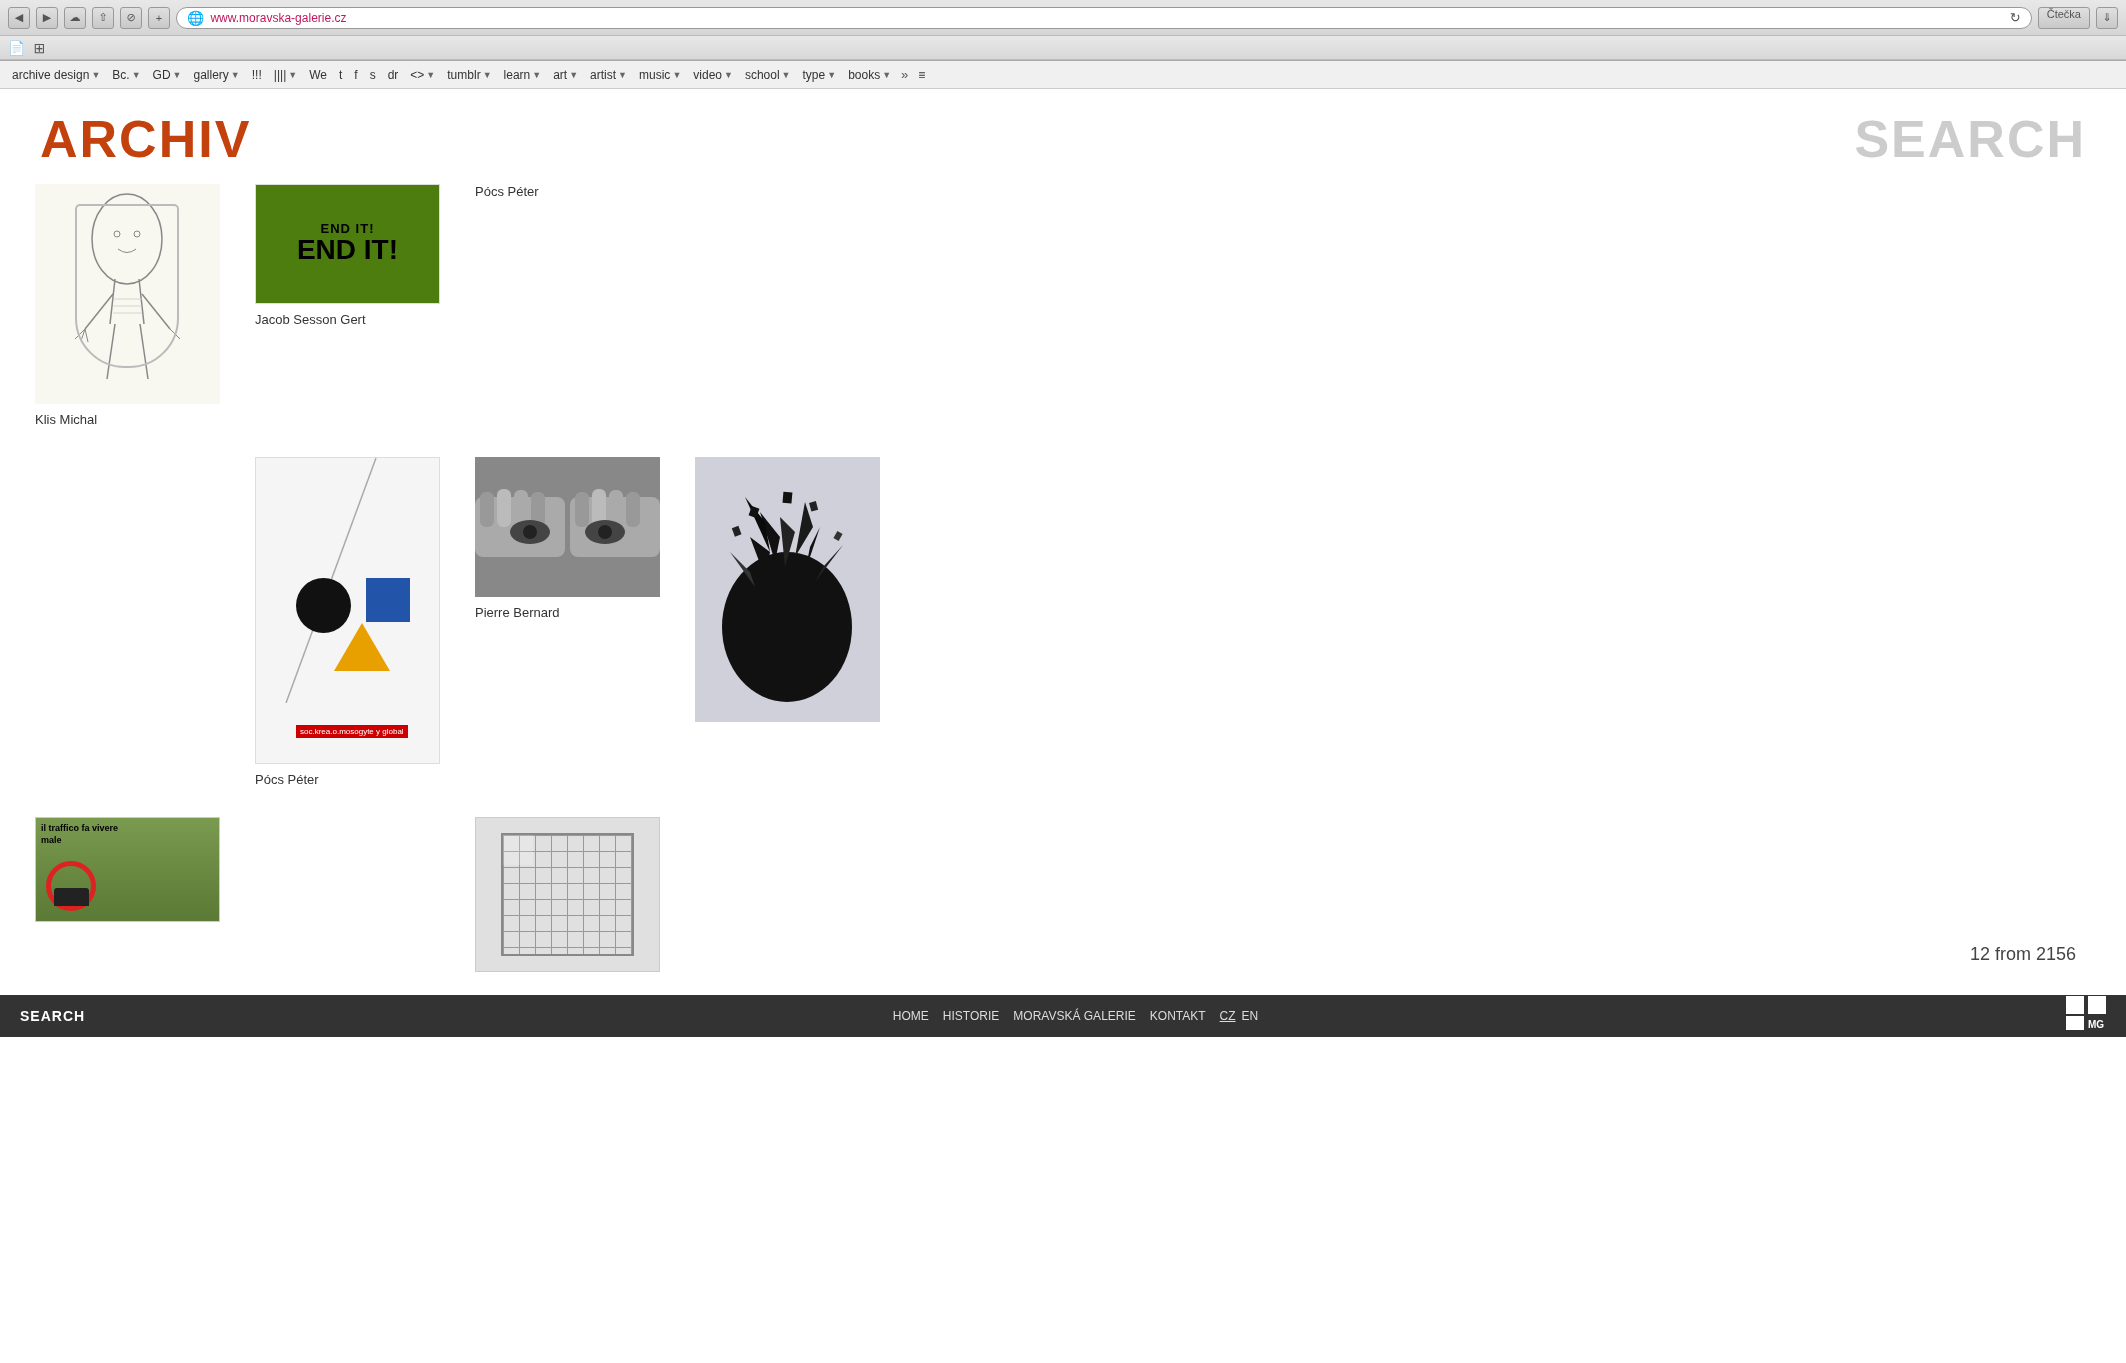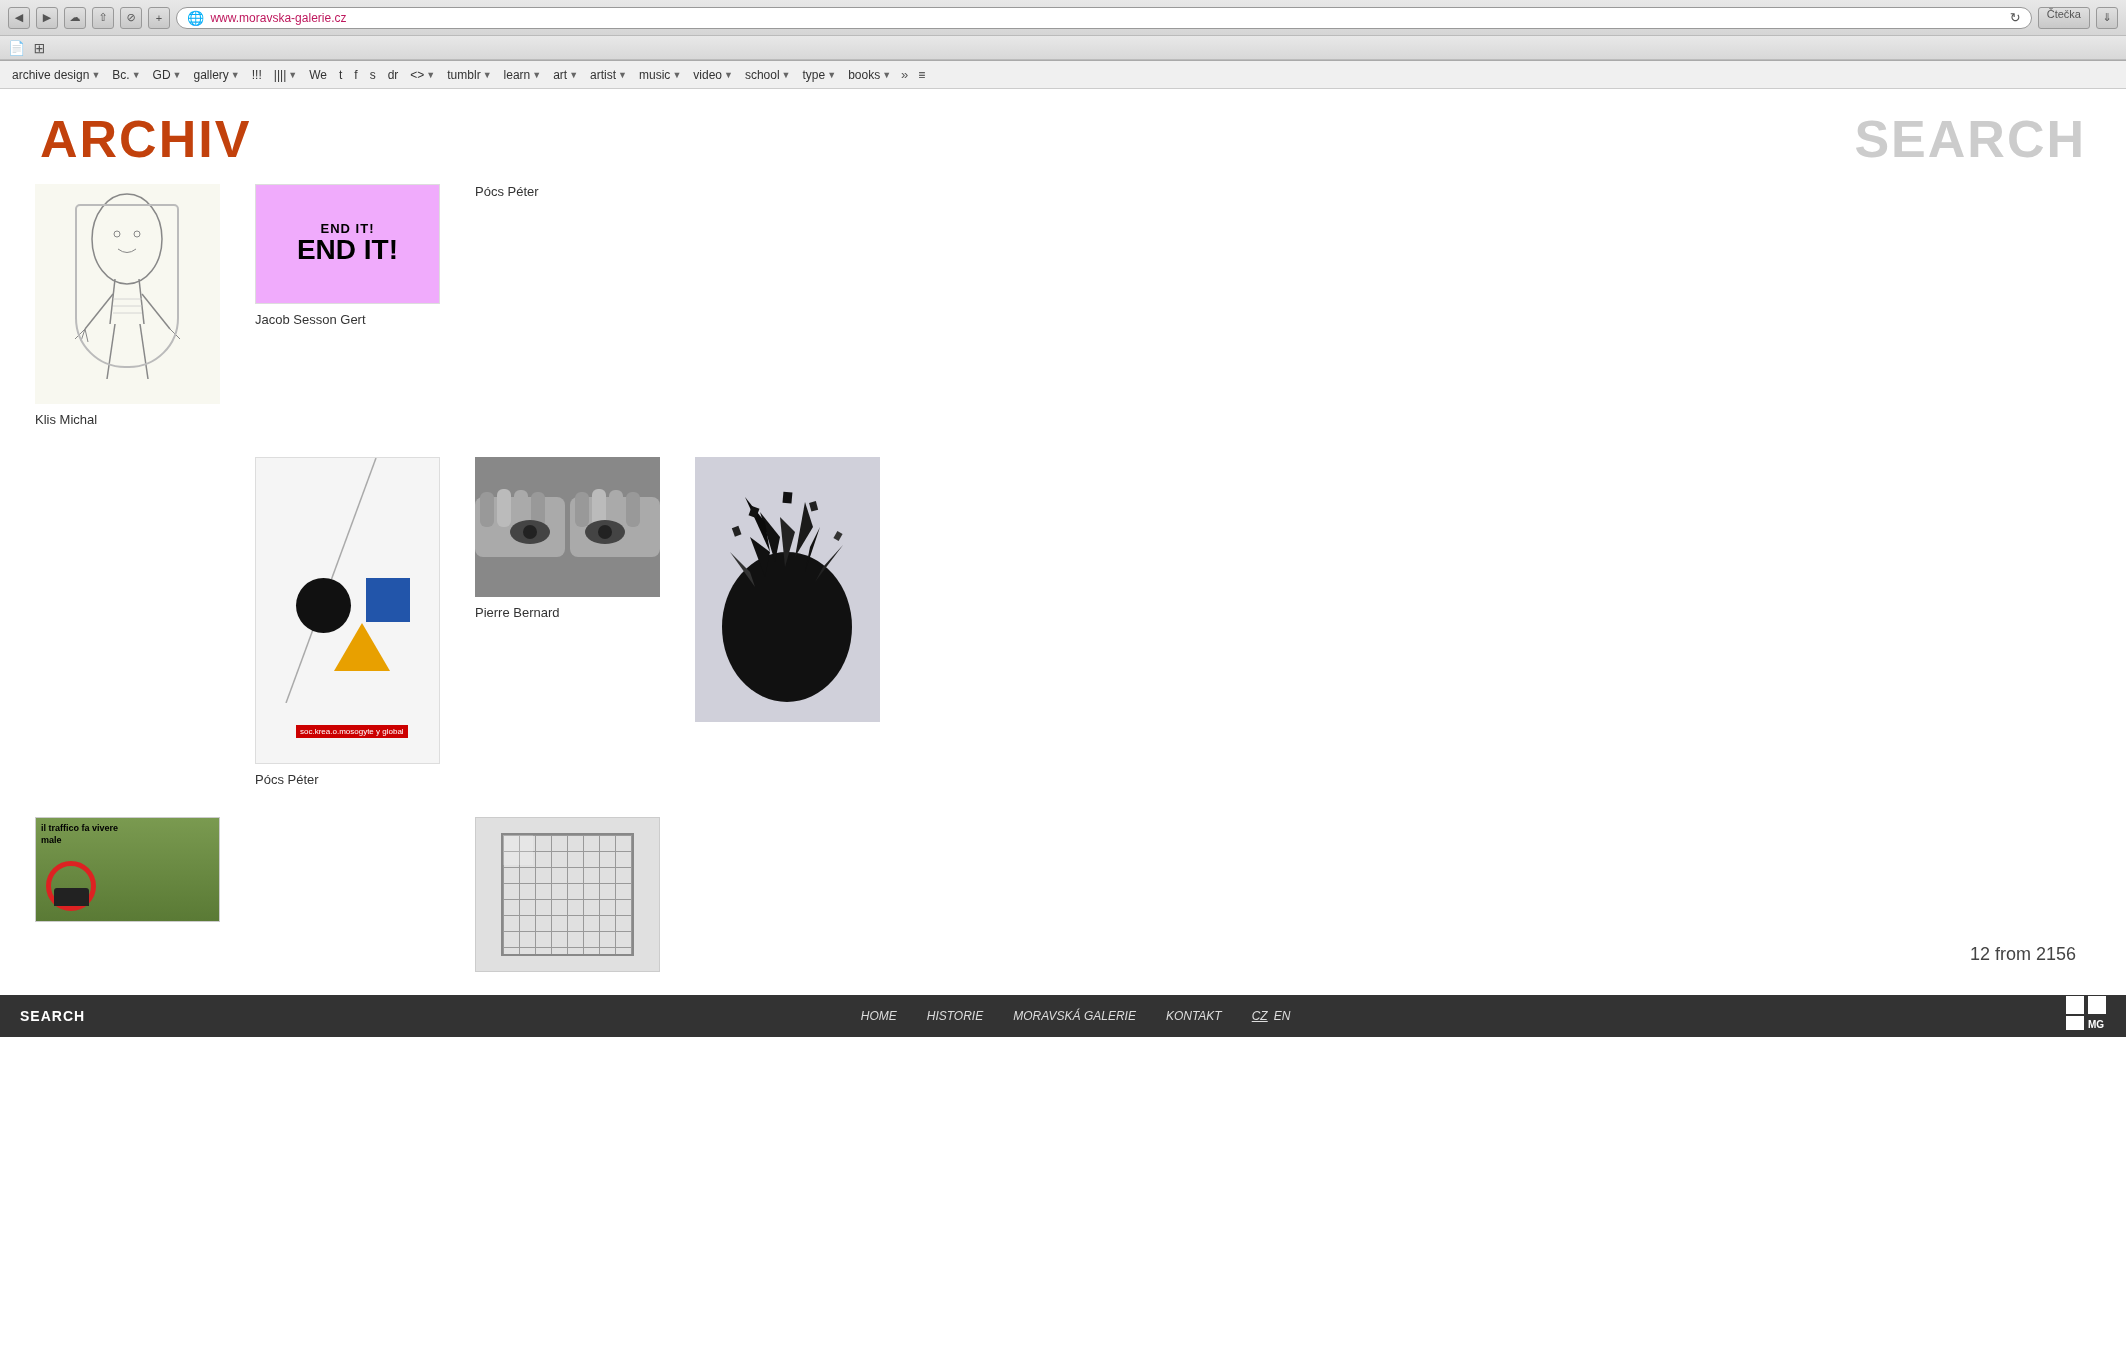--- a/index.html
+++ b/index.html
@@ -148,21 +148,21 @@
     .col-3 { width: 220px; }
     .col-4 { width: 220px; }
 
     
     .footer {
       background: #333; color: #fff; height: 42px;
       display: flex; align-items: center; padding: 0 20px;
       justify-content: space-between;
     }
     .footer-left { font-size: 14px; font-weight: bold; color: #fff; letter-spacing: 1px; }
-    .footer-right { display: flex; gap: 30px; font-style: italic; }
+    .footer-right { display: flex; gap: 14px; }
     .footer-link { font-size: 12px; color: #ddd; cursor: pointer; text-decoration: none; }
     .footer-lang { display: flex; gap: 6px; font-size: 12px; color: #ddd; }
     .footer-lang span { cursor: pointer; }
     .footer-lang .active { text-decoration: underline; }
     .footer-logo { font-size: 20px; font-weight: bold; color: #fff; }
 
     .bookmark-bar-row {
       display: flex; align-items: center; padding: 2px 8px; height: 24px;
       background: linear-gradient(to bottom, #e8e8e8, #d8d8d8);
       border-bottom: 1px solid #bbb; gap: 8px;
@@ -323,21 +323,21 @@
 
             <line x1="78" y1="115" x2="107" y2="115" stroke="#ccc" stroke-width="0.8"></line>
             <line x1="78" y1="122" x2="107" y2="122" stroke="#ccc" stroke-width="0.8"></line>
             <line x1="78" y1="129" x2="107" y2="129" stroke="#ccc" stroke-width="0.8"></line>
           </svg>
         </div>
         <span class="artwork-name">Klis Michal</span>
       </div>
 
       <div class="col col-3">
-        <div style="width:185px; height:120px; background:#f0abfc; border:1px solid #ddd; display:flex; align-items:center; justify-content:center; margin-bottom:8px; overflow:hidden;">
+        <div style="width:185px; height:120px; background:#4d7c0f; border:1px solid #ddd; display:flex; align-items:center; justify-content:center; margin-bottom:8px; overflow:hidden;">
           <div style="text-align:center; font-family: 'Arial Black', Impact, sans-serif; font-weight:900; line-height:1.1;">
             <div style="font-size:13px; letter-spacing:1px; color:#000;">END IT!</div>
             <div style="font-size:28px; font-weight:900; color:#000; margin-top:-2px;">END IT!</div>
           </div>
         </div>
         <span class="artwork-name">Jacob Sesson Gert</span>
       </div>
 
       <div class="col col-4">
         

